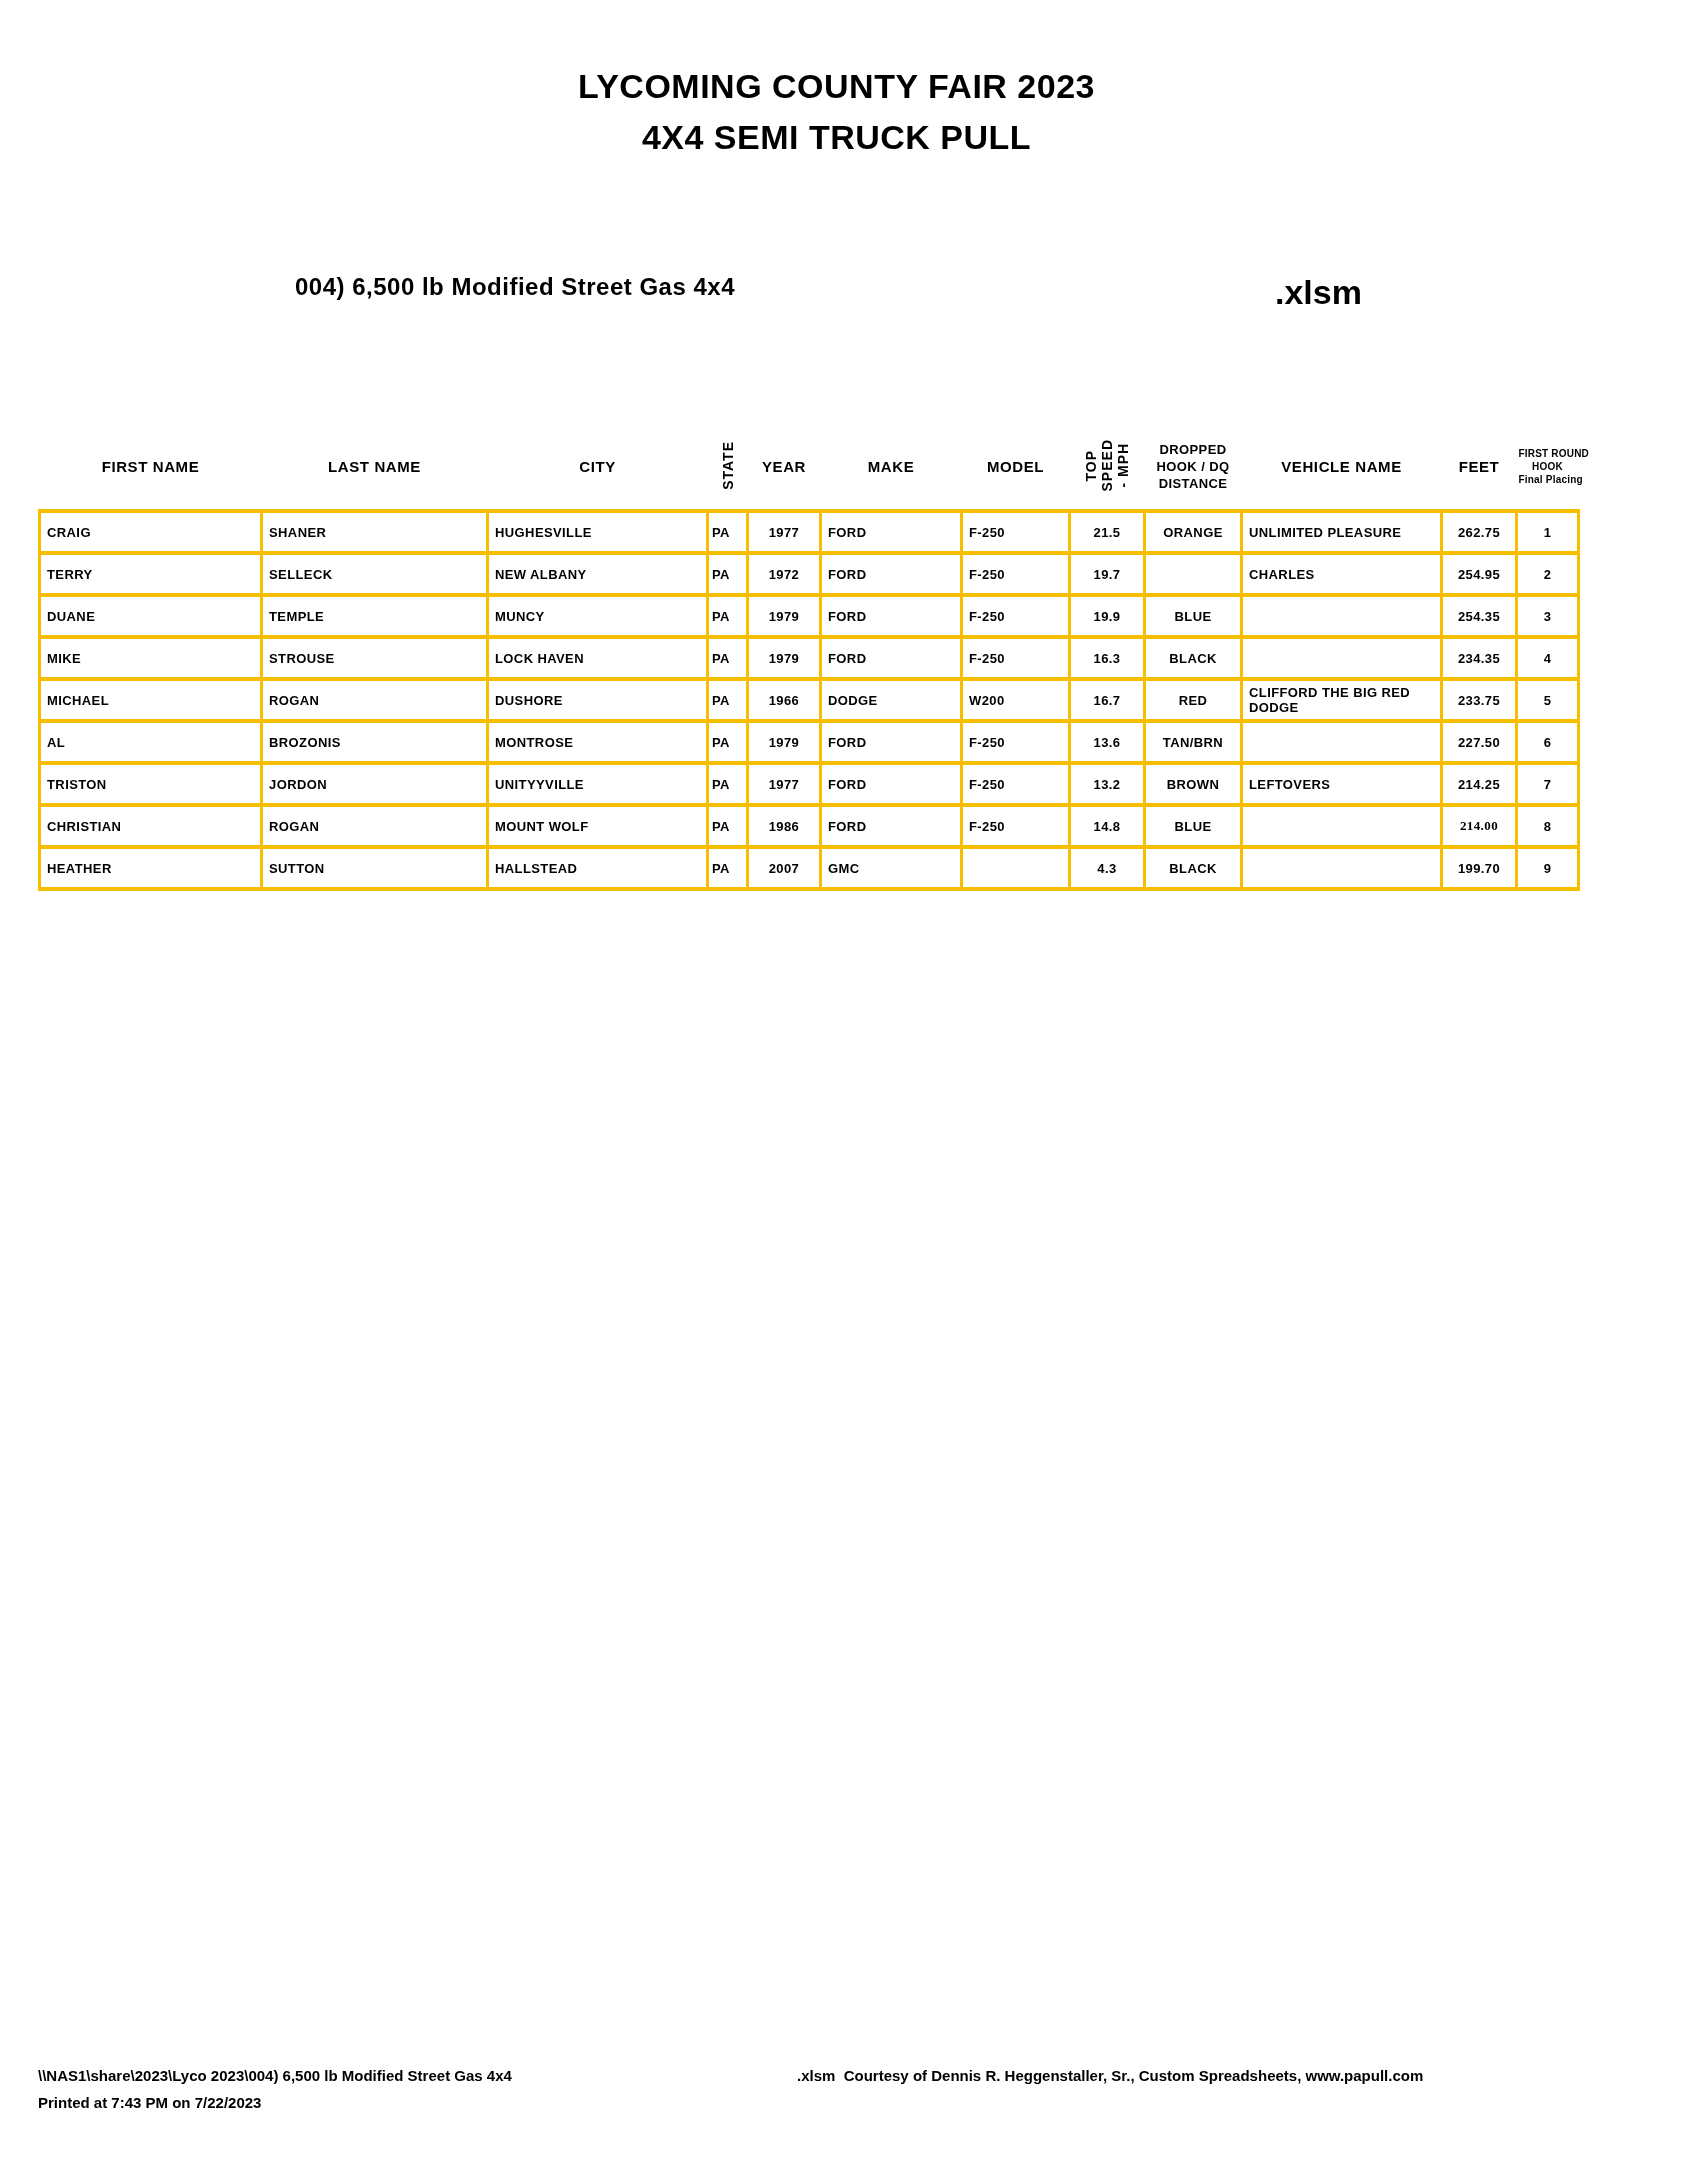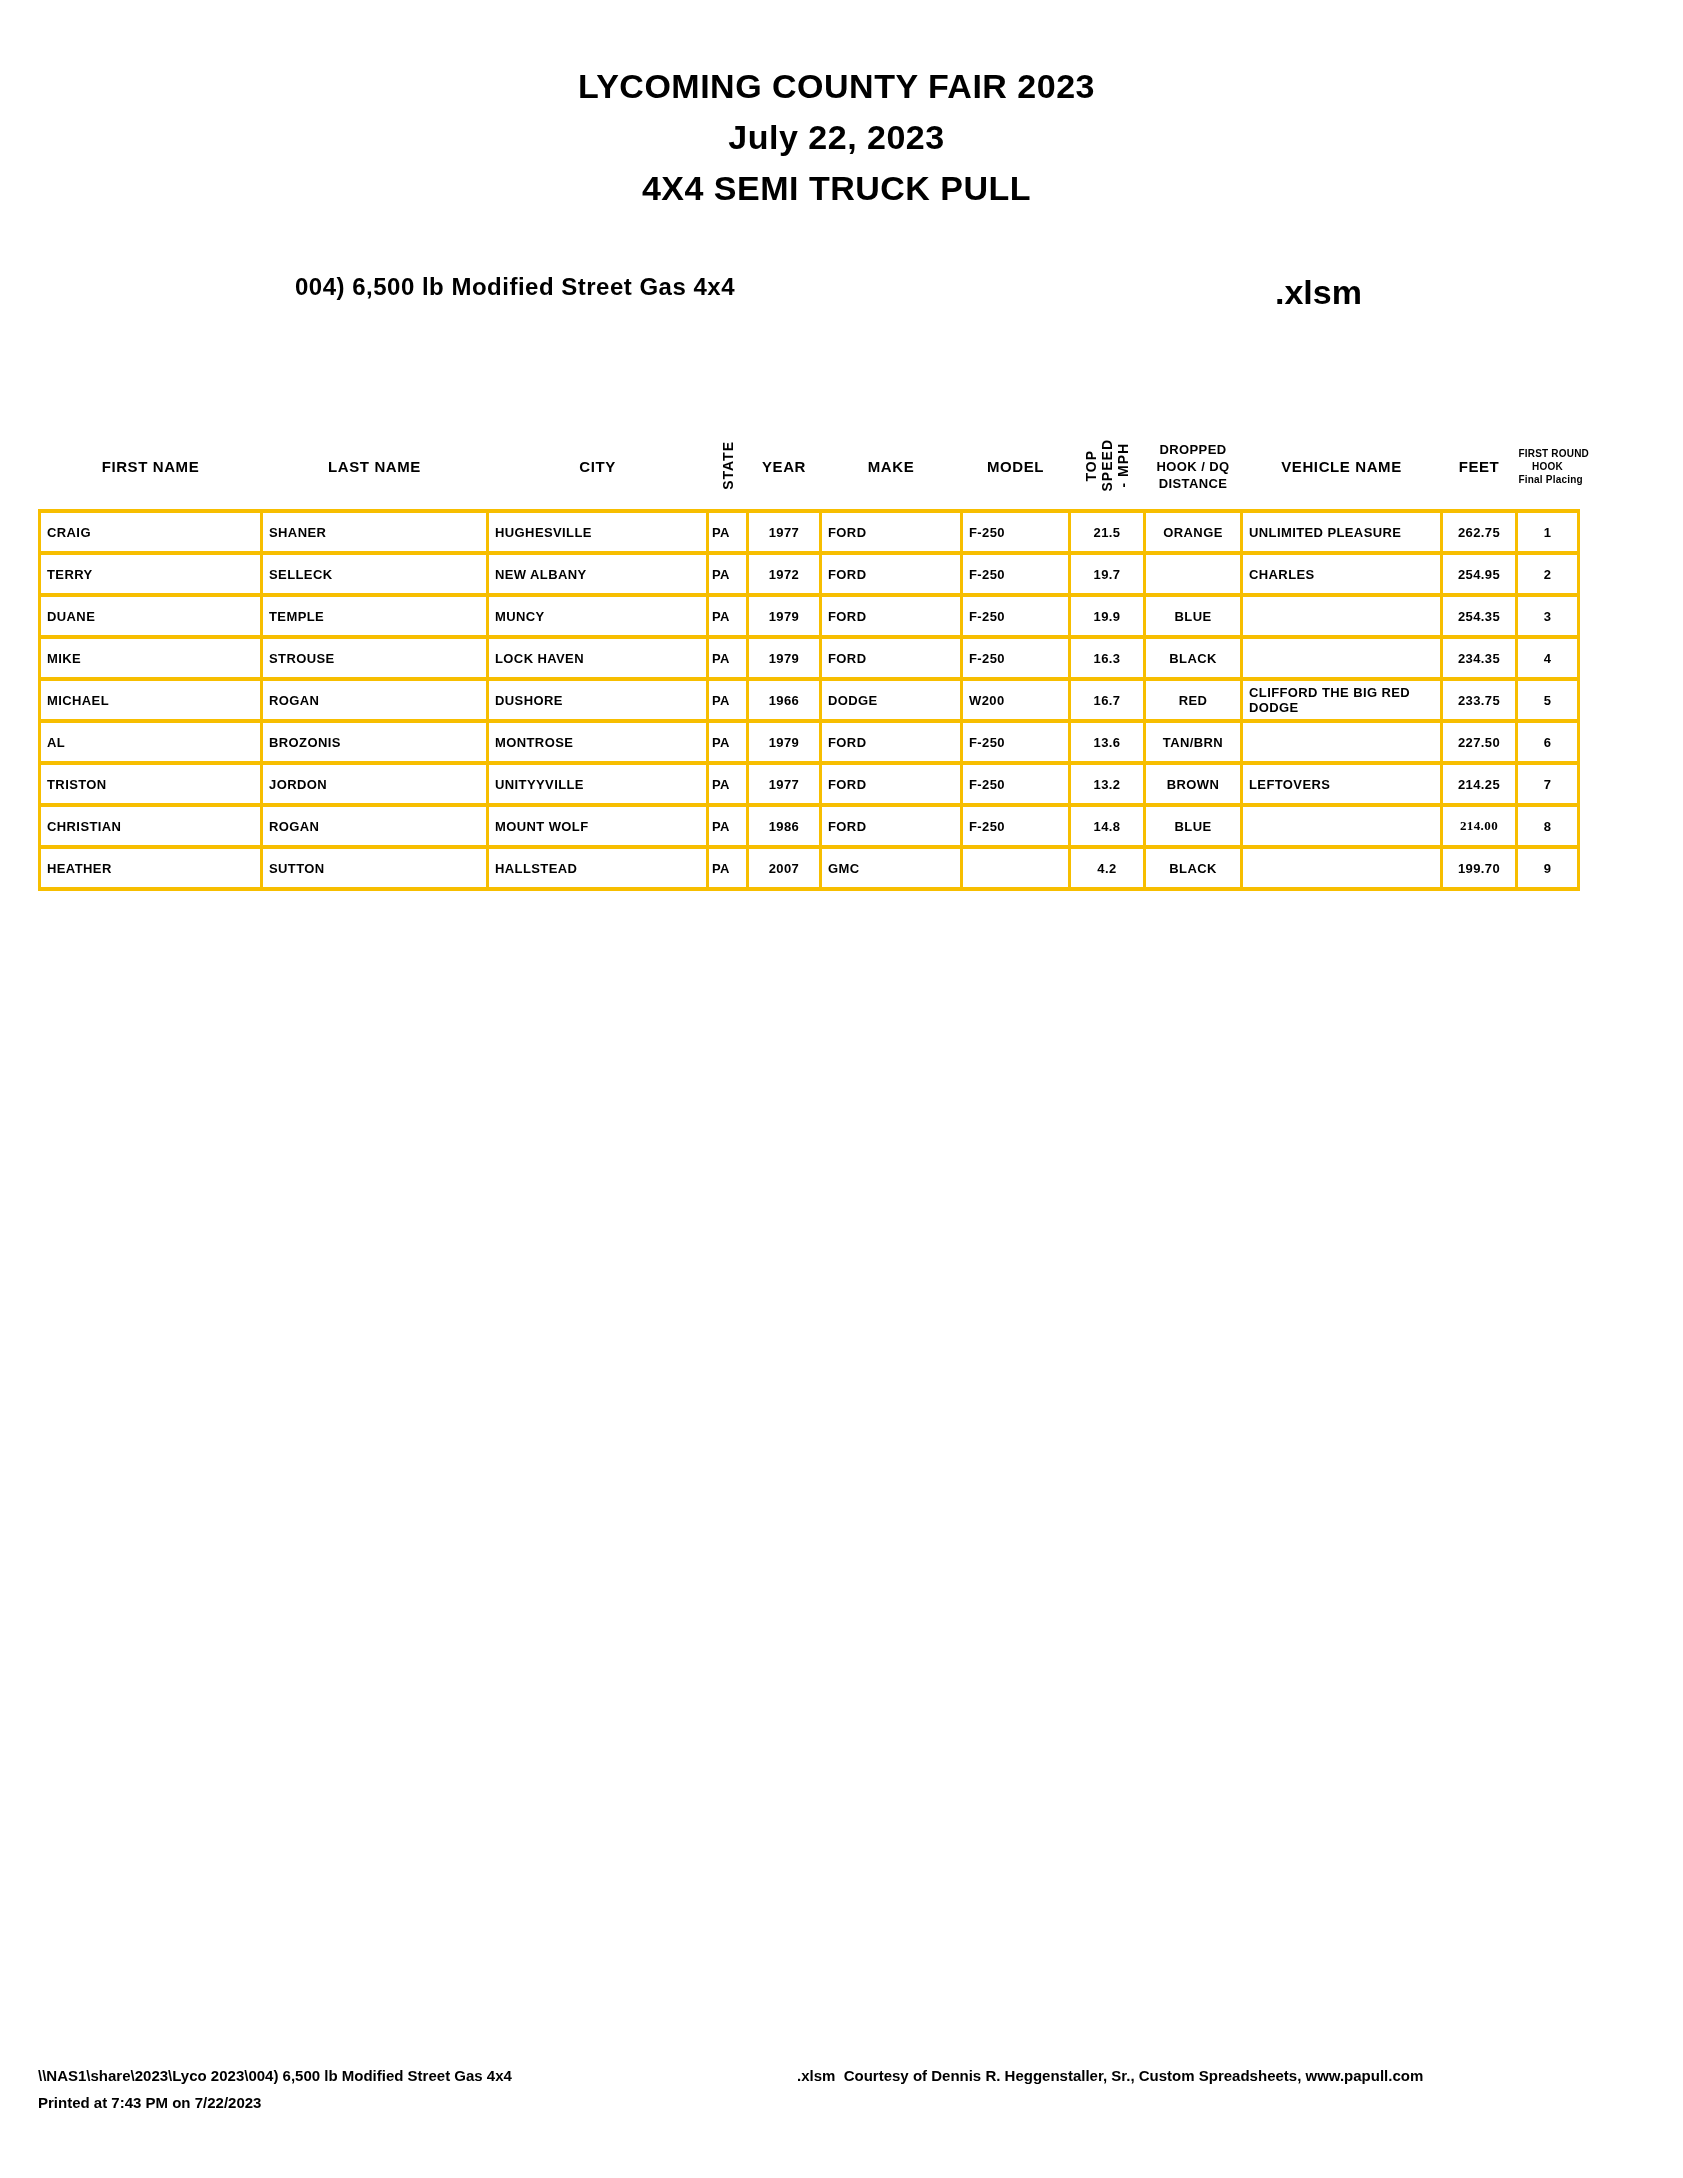--- a/index.html
+++ b/index.html
@@ -59,21 +59,20 @@
   
   .footer-path    { position:absolute; top:2067px; left:38px;  font-size:15px; white-space:pre; }
   .footer-credit  { position:absolute; top:2067px; left:797px; font-size:15px; white-space:pre; }
   .footer-printed { position:absolute; top:2094px; left:38px;  font-size:15px; white-space:pre; }
 </style>
 </head>
 <body>
 
 <div class="title-block">
   <div>LYCOMING COUNTY FAIR 2023</div>
-  <div>July 22, 2023</div>
   <div>4X4 SEMI TRUCK PULL</div>
 </div>
 <div class="class-label">004) 6,500 lb Modified Street Gas 4x4</div>
 <div class="file-ext">.xlsm</div>
 
 <table class="results-table">
   <colgroup>
     <col style="width:222px">
       <col style="width:226px">
       <col style="width:220px">
@@ -235,21 +234,21 @@
   </tr>
 
   <tr class="data-row">
     <td class="al" style="border-color: rgb(247, 190, 0);">HEATHER</td>
     <td class="al" style="border-color: rgb(247, 190, 0);">SUTTON</td>
     <td class="al" style="border-color: rgb(247, 190, 0);">HALLSTEAD</td>
     <td class="al state-cell" style="border-color: rgb(247, 190, 0);">PA</td>
     <td class="ac" style="border-color: rgb(247, 190, 0);">2007</td>
     <td class="al" style="border-color: rgb(247, 190, 0);">GMC</td>
     <td class="al" style="border-color: rgb(247, 190, 0);"></td>
-    <td class="ac" style="border-color: rgb(247, 190, 0);">4.2</td>
+    <td class="ac" style="border-color: rgb(247, 190, 0);">4.3</td>
     <td class="ac" style="border-color: rgb(247, 190, 0);">BLACK</td>
     <td class="al" style="border-color: rgb(247, 190, 0);"></td>
     <td class="ac" style="border-color: rgb(247, 190, 0);">199.70</td>
     <td class="ac" style="border-color: rgb(247, 190, 0);">9</td>
   </tr>
 </tbody>
 </table>
 
 <div class="footer-path">\\NAS1\share\2023\Lyco 2023\004) 6,500 lb Modified Street Gas 4x4</div>
 <div class="footer-credit">.xlsm  Courtesy of Dennis R. Heggenstaller, Sr., Custom Spreadsheets, www.papull.com</div>

